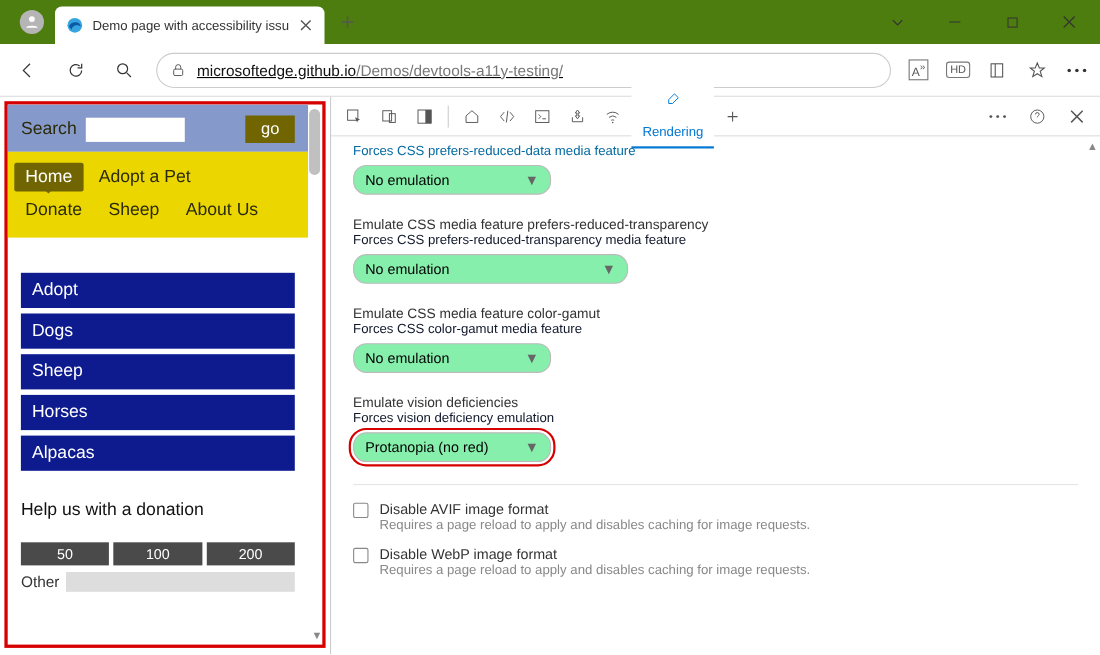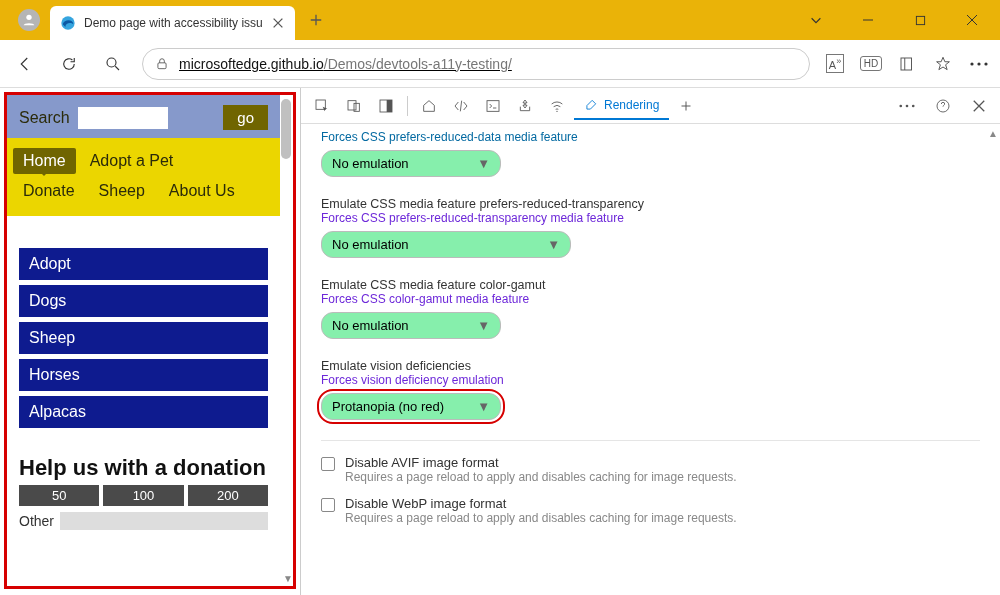--- a/index.html
+++ b/index.html
@@ -1,19 +1,19 @@
 <!DOCTYPE html>
 <html><head>
   <meta charset="utf-8">
   <style>
     * { margin: 0; padding: 0; box-sizing: border-box; font-family: "Segoe UI", sans-serif; }
     body { width: 1000px; height: 595px; background: #fff; overflow: hidden; position: relative; }
 
     
-    .titlebar { height: 40px; background: #eab308; display: flex; align-items: center; padding: 0 8px; }
+    .titlebar { height: 40px; background: #4d7c0f; display: flex; align-items: center; padding: 0 8px; }
     .avatar { width: 22px; height: 22px; border-radius: 50%; background: #b5b5b5; margin: 0 10px; display: flex; align-items: center; justify-content: center; }
     .avatar svg { width: 16px; height: 16px; fill: #fff; }
     .tab { background: #fff; border-radius: 6px 6px 0 0; height: 34px; margin-top: 6px; display: flex; align-items: center; padding: 0 10px; gap: 8px; max-width: 260px; }
     .tab-favicon { width: 16px; height: 16px; }
     .tab-title { font-size: 12px; color: #333; white-space: nowrap; overflow: hidden; text-overflow: ellipsis; flex: 1; }
     .tab-close { width: 14px; height: 14px; cursor: pointer; }
     .new-tab { width: 30px; height: 30px; display: flex; align-items: center; justify-content: center; margin-left: 6px; cursor: pointer; }
     .win-controls { margin-left: auto; display: flex; gap: 12px; }
     .win-btn { width: 40px; height: 30px; display: flex; align-items: center; justify-content: center; cursor: pointer; }
 
@@ -45,42 +45,42 @@
     .nav-bar { background: #ebd600; padding: 8px 0 10px; }
     .nav-row { display: flex; gap: 4px; padding: 2px 6px; }
     .nav-item { color: #2b2b0a; font-size: 16px; padding: 4px 10px; cursor: pointer; }
     .nav-item.active { background: #706500; color: #fff; border-radius: 2px; position: relative; }
     .nav-item.active::after { content: ""; position: absolute; bottom: -8px; left: 50%; margin-left: -6px; border: 6px solid transparent; border-top-color: #706500; }
 
     .animal-list { padding: 32px 12px 10px; }
     .animal-item { background: #0e1b8f; color: #fff; padding: 7px 10px; margin-bottom: 5px; font-size: 16px; cursor: pointer; }
 
     .donation { padding: 12px; }
-    .donation-title { font-size: 22px; font-weight: 700; color: #111; margin-bottom: 4px; }
+    .donation-title { font-size: 16px; font-weight: 400; color: #111; margin-bottom: 20px; }
     .don-btns { display: flex; gap: 4px; margin-bottom: 6px; }
     .don-btn { flex: 1; background: #4a4a4a; color: #fff; text-align: center; padding: 3px 0; font-size: 13px; cursor: pointer; }
     .don-other-row { display: flex; align-items: center; gap: 6px; }
     .don-other-label { font-size: 14px; color: #333; }
     .don-other-input { flex: 1; height: 18px; background: #ddd; border: none; }
 
     
     .devtools { flex: 1; display: flex; flex-direction: column; border-left: 1px solid #ccc; }
     .devtools-tabs { height: 36px; display: flex; align-items: center; padding: 0 6px; gap: 2px; border-bottom: 1px solid #ddd; position: relative; }
     .dt-iconbtn { width: 30px; height: 30px; display: flex; align-items: center; justify-content: center; cursor: pointer; color: #555; }
     .dt-divider { width: 1px; height: 20px; background: #ccc; margin: 0 4px; }
-    .dt-tab { display: flex; align-items: center; gap: 6px; padding: 6px 10px; font-size: 12px; cursor: pointer; color: #333; }
+    .dt-tab { display: flex; align-items: center; gap: 16px; padding: 6px 10px; font-size: 12px; cursor: pointer; color: #333; flex-direction: column; }
     .dt-tab.active { background: #fff; border-bottom: 2px solid #0078d4; color: #0078d4; }
     .dt-tab.active svg { stroke: #0078d4; }
     .dt-right { margin-left: auto; display: flex; gap: 6px; align-items: center; }
 
     .devtools-body { flex: 1; overflow-y: hidden; padding: 6px 20px 10px; position: relative; }
     .devtools-body-scroll { position: absolute; right: 2px; top: 4px; color: #888; font-size: 10px; }
     .dt-section { margin-bottom: 20px; }
     .dt-section-title { font-size: 12.5px; color: #333; }
-    .dt-section-sub { font-size: 12px; color: #6d28d9; margin-bottom: 6px; }
+    .dt-section-sub { font-size: 12px; color: #0f172a; margin-bottom: 6px; }
     .dt-select { border: 1px solid #bbb; border-radius: 12px; padding: 5px 10px; font-size: 13px; display: flex; align-items: center; justify-content: space-between; background: #86efac; cursor: pointer; width: 250px; }
     .dt-select.sm { width: 180px; }
     .dt-select .chev { color: #666; }
     .dt-select.highlighted { outline: 2px solid #d60000; outline-offset: 2px; }
     .dt-hr { border: none; border-top: 1px solid #e5e5e5; margin: 14px 0; }
     .dt-check-row { display: flex; gap: 10px; margin-bottom: 12px; }
     .dt-checkbox { width: 14px; height: 14px; border: 1px solid #888; border-radius: 2px; margin-top: 2px; cursor: pointer; flex-shrink: 0; }
     .dt-check-label { font-size: 13px; color: #333; }
     .dt-check-sub { font-size: 12px; color: #888; }
 

